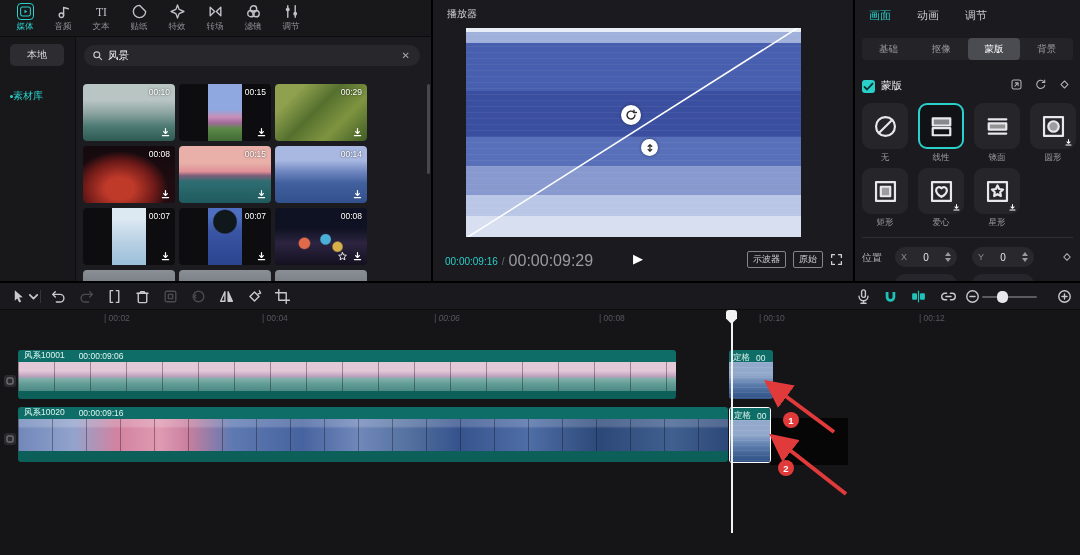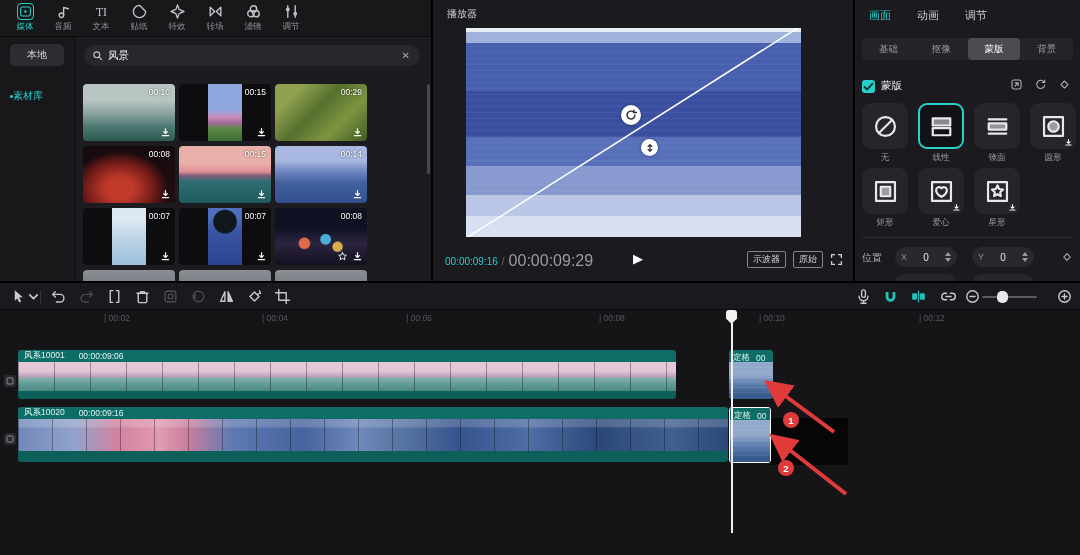--- a/index.html
+++ b/index.html
@@ -622,21 +622,21 @@
         <span class="ico tbtn" style="left: 1056px;">
           <svg viewBox="0 0 16 16" width="100%" height="100%" fill="none" stroke="currentColor" stroke-width="1.3" stroke-linecap="round" stroke-linejoin="round">
             <circle cx="8" cy="8" r="5.4"></circle>
             <path d="M8 5.6v4.8M5.6 8h4.8"></path>
           </svg>
         </span>
       </div>
     <div class="ruler" id="ruler">
         <span class="tick" style="left: 104px;">| 00:02</span>
         <span class="tick" style="left: 262px;">| 00:04</span>
-        <span class="tick" style="left: 406px; font-style: italic;">| 00:06</span>
+        <span class="tick" style="left: 434px; font-style: italic;">| 00:06</span>
         <span class="tick" style="left: 599px;">| 00:08</span>
         <span class="tick" style="left: 759px;">| 00:10</span>
         <span class="tick" style="left: 919px;">| 00:12</span>
       </div>
 
     <span class="track-toggle" style="top:92px;">
         <svg viewBox="0 0 16 16" fill="none" stroke="currentColor" stroke-width="2">
           <rect x="2" y="2" width="12" height="12" rx="2"></rect>
         </svg>
       </span>

